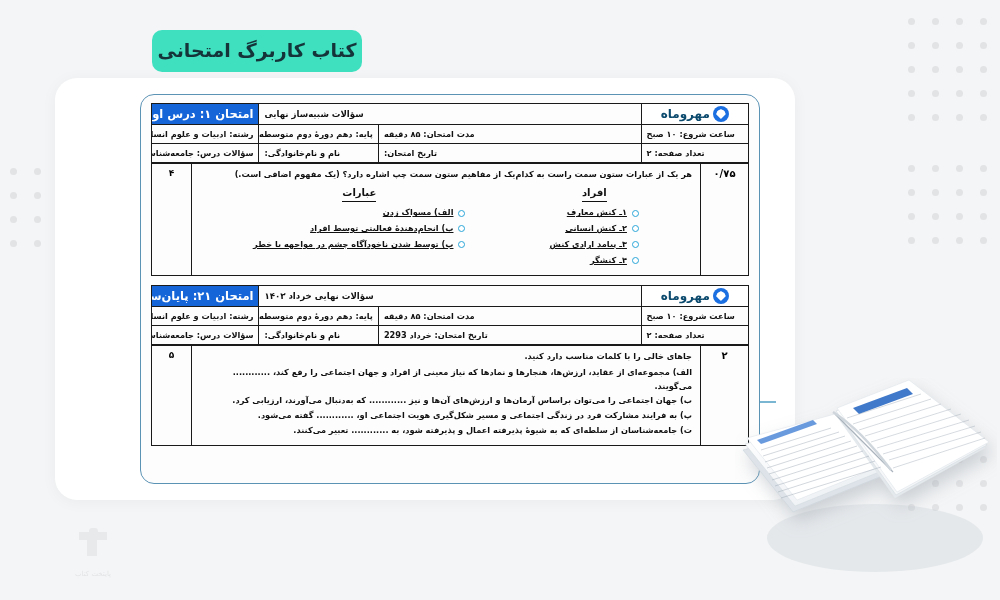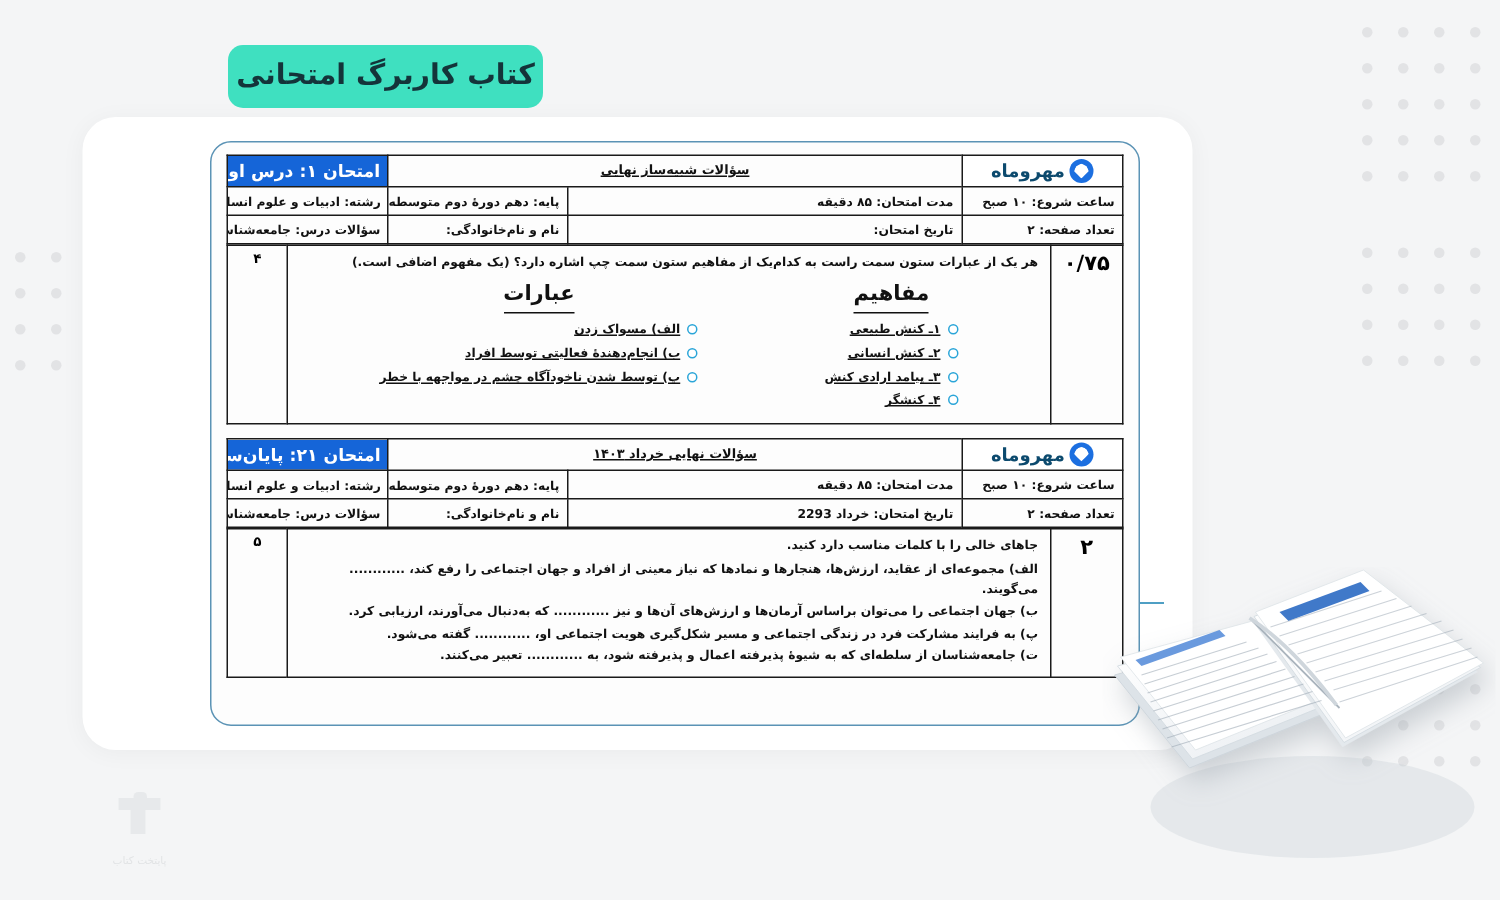--- a/index.html
+++ b/index.html
@@ -78,61 +78,61 @@
   
   td.hdr-blue {
     background:#1565d8;
     color:#ffffff;
     text-align:center;
     font-size:11.5px;
     font-weight:bold;
     letter-spacing:.2px;
     border-color:#1a1a1a;
   }
-  td.hdr-mid { text-align:center; font-size:8.6px; font-weight:bold;text-decoration:underline; }
+  td.hdr-mid { text-align:left; font-size:8.6px; font-weight:bold; }
   td.hdr-logo { text-align:center; background:#fff; padding:0; }
 
   .logo-wrap { display:flex; align-items:center; justify-content:center; gap:3px; }
   .logo-txt { color:#0c4a6e; font-size:12px; font-weight:bold; line-height:1; }
   .logo-mark {
     width:16px;height:16px;border-radius:50%;
     background:#1c6fe0; position:relative; flex:0 0 auto;
   }
   .logo-mark::before{
     content:""; position:absolute; left:3px; top:3px;
     width:10px;height:10px;border-radius:50% 50% 50% 50%/60% 60% 40% 40%;
     background:#fff;
     clip-path:polygon(50% 0%,85% 18%,100% 50%,78% 72%,50% 100%,22% 72%,0% 50%,15% 18%);
   }
 
   td.cell-r { text-align:right; }
-  td.cell-c { text-align:right; }
+  td.cell-c { text-align:left; }
 
   .lbl { font-weight:bold; }
   .val { font-weight:bold; }
 
   
   table.qbody { width:100%; border-collapse:collapse; table-layout:fixed; }
   table.qbody td { border:1.1px solid #1a1a1a; vertical-align:top; }
   td.qnum { width:40px; text-align:center; font-size:9px; font-weight:bold; padding-top:4px; }
-  td.qscore { width:48px; text-align:center; font-size:14px; font-weight:bold; padding-top:4px; }
+  td.qscore { width:48px; text-align:center; font-size:10px; font-weight:bold; padding-top:4px; }
   td.qtext { padding:4px 8px 6px 8px; font-size:8.2px; line-height:1.62; font-weight:bold; color:#111;margin-top:26px; }
 
   .qstem { text-align:right; margin-bottom:3px; }
 
   
   .match-wrap{
     display:flex; justify-content:space-around; gap:6px;
     padding:1px 14px 2px 14px;
   }
   .match-col { display:flex; flex-direction:column; gap:2.5px; }
   .match-col.left { align-items:flex-start; }
   .match-row { display:flex; align-items:center; gap:5px; font-size:8.2px; font-weight:bold;text-decoration:underline; }
   .col-title {
-    text-align:right; font-size:14px; font-weight:bold;
+    text-align:right; font-size:10px; font-weight:bold;
     border-bottom:1.1px solid #111; display:inline-block;
     margin:0 auto 4px auto; padding-bottom:0px;
   }
   .col-title-wrap { text-align:center; }
   .bullet {
     width:7px;height:7px;border-radius:50%;
     border:1.5px solid #2aa5d8; background:#fff;
     flex:0 0 auto;
   }
 
@@ -263,25 +263,25 @@
     </table>
 
     <table class="qbody">
       <tbody>
       <tr>
         <td class="qscore">۰/۷۵</td>
         <td class="qtext">
           <div class="qstem">هر یک از عبارات ستون سمت راست به کدام‌یک از مفاهیم ستون سمت چپ اشاره دارد؟ (یک مفهوم اضافی است.)</div>
           <div class="match-wrap">
             <div>
-              <div class="col-title-wrap"><span class="col-title">مفاهیم</span></div>
+              <div class="col-title-wrap"><span class="col-title">افراد</span></div>
               <div class="match-col left">
                 <div class="match-row">
                       <span class="bullet"></span>
-                      <span>۱ـ کنش طبیعی</span>
+                      <span>۱ـ کنش معارف</span>
                     </div>
                 <div class="match-row">
                       <span class="bullet"></span>
                       <span>۲ـ کنش انسانی</span>
                     </div>
                 <div class="match-row">
                       <span class="bullet"></span>
                       <span>۳ـ پیامد ارادی کنش</span>
                     </div>
                 <div class="match-row">

